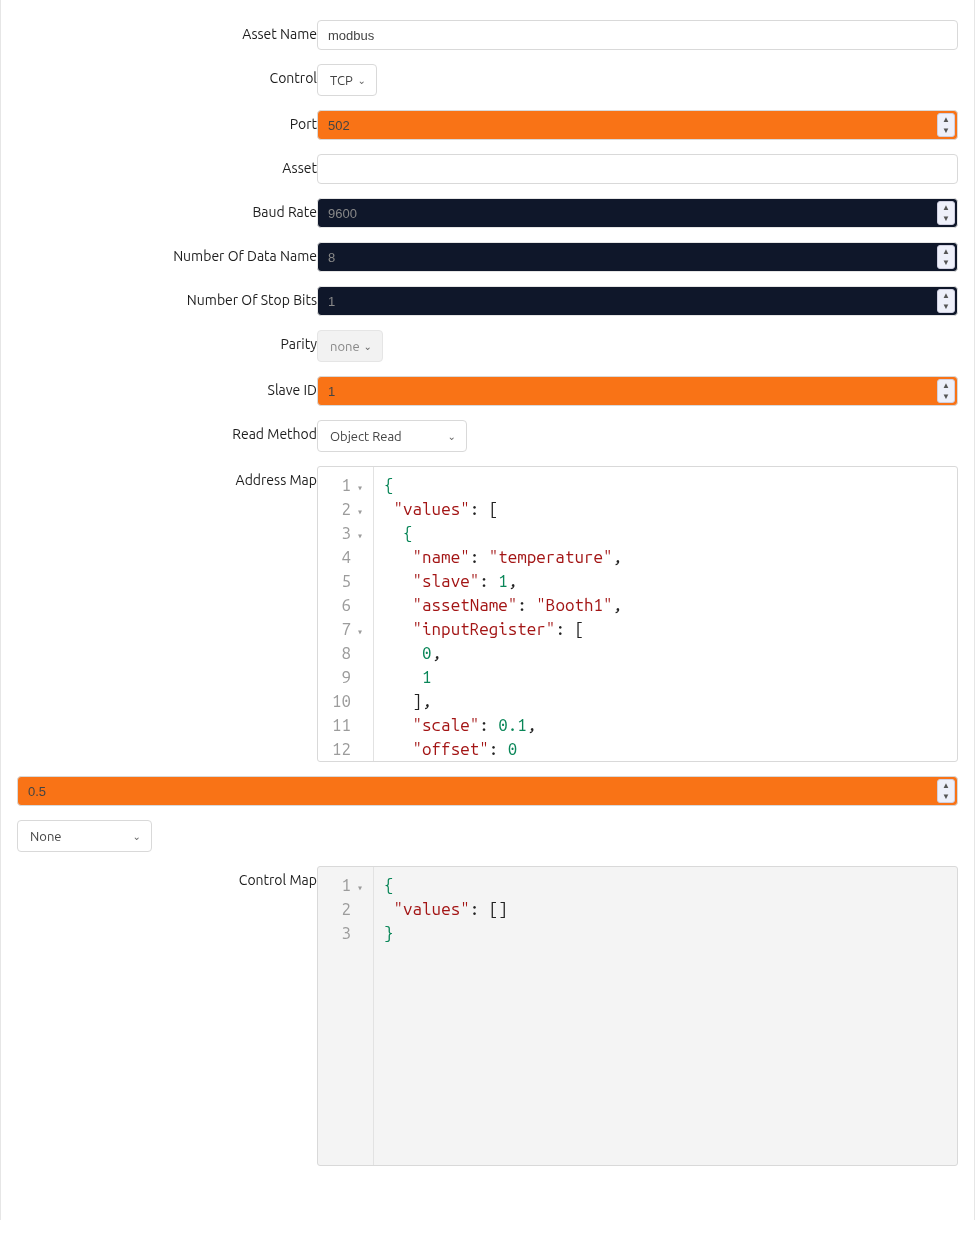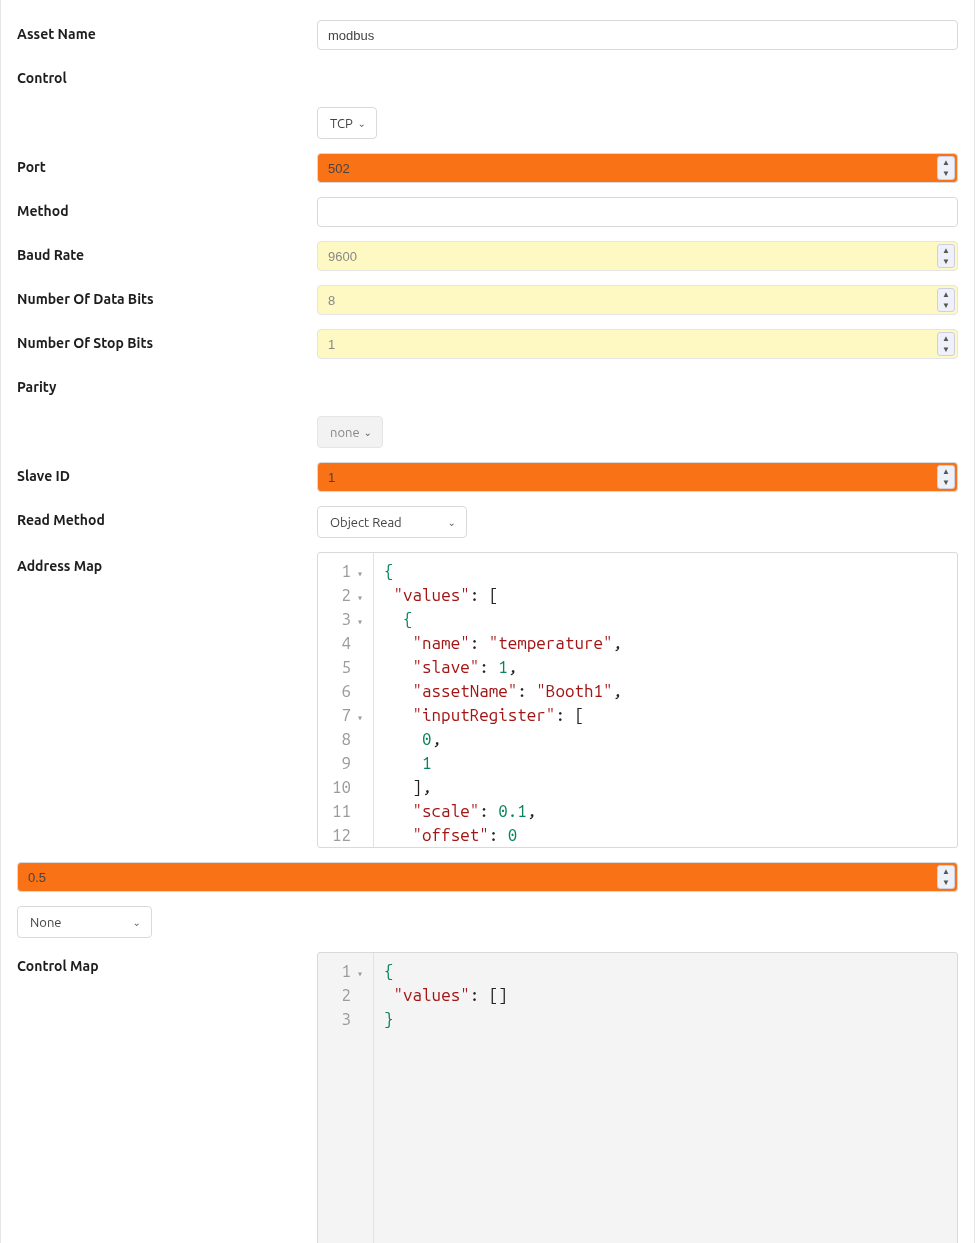--- a/index.html
+++ b/index.html
@@ -19,22 +19,23 @@
   .row {
     display: flex;
     align-items: flex-start;
     margin-bottom: 14px;
     min-height: 30px;
   }
   .label-col {
     width: 300px;
     flex-shrink: 0;
     padding-top: 6px;
-    font-weight: 700;
+    font-weight: 400;
     color: #1d1d1d;
+    text-align: right;
   }
   .field-col {
     flex: 1;
     display: flex;
     align-items: center;
   }
   .field-col > * { width: 100%; }
   input[type=text].tbox,
   .tbox {
     width: 100%;
@@ -60,21 +61,21 @@
     width: 100%;
     height: 100%;
     padding: 4px 28px 4px 10px;
     border: 1px solid #d9d9d9;
     border-radius: 4px;
     font-size: 13px;
     color: #444;
     background: #f97316;
   }
   .numbox.disabled input {
-    background: #fef9c3;
+    background: #0f172a;
     color: #888;
     border-color: #e5e5e5;
   }
   .numbox .spinner {
     position: absolute;
     right: 3px;
     top: 3px;
     bottom: 3px;
     width: 18px;
     display: flex;
@@ -113,21 +114,21 @@
     border-color: #e5e5e5;
   }
   .selwrap .chev {
     position: absolute;
     right: 10px;
     top: 50%;
     transform: translateY(-50%);
     font-size: 10px;
     color: #666;
   }
-  .selwrap.w-auto { width: auto; margin-top: 43px; }
+  .selwrap.w-auto { width: auto; }
   .selwrap.w140 { width: 150px; }
   .selwrap.w130 { width: 135px; }
 
   
   .editor {
     width: 100%;
     border: 1px solid #d9d9d9;
     border-radius: 3px;
     display: flex;
     font-family: "Ubuntu Mono", Menlo, Consolas, monospace;
@@ -206,41 +207,41 @@
         <input type="text" value="502" style="">
         <div class="spinner">
           <span>▲</span>
           <span>▼</span>
         </div>
       </div>
     </div>
   </div>
 
   <div class="row">
-    <div class="label-col">Method</div>
+    <div class="label-col">Asset</div>
     <div class="field-col">
       <input type="text" class="tbox disabled" readonly="" value="" style="">
     </div>
   </div>
 
   <div class="row">
     <div class="label-col">Baud Rate</div>
     <div class="field-col">
       <div class="numbox disabled">
         <input type="text" readonly="" value="9600" style="">
         <div class="spinner">
           <span>▲</span>
           <span>▼</span>
         </div>
       </div>
     </div>
   </div>
 
   <div class="row">
-    <div class="label-col">Number Of Data Bits</div>
+    <div class="label-col">Number Of Data Name</div>
     <div class="field-col">
       <div class="numbox disabled">
         <input type="text" readonly="" value="8" style="">
         <div class="spinner">
           <span>▲</span>
           <span>▼</span>
         </div>
       </div>
     </div>
   </div>

